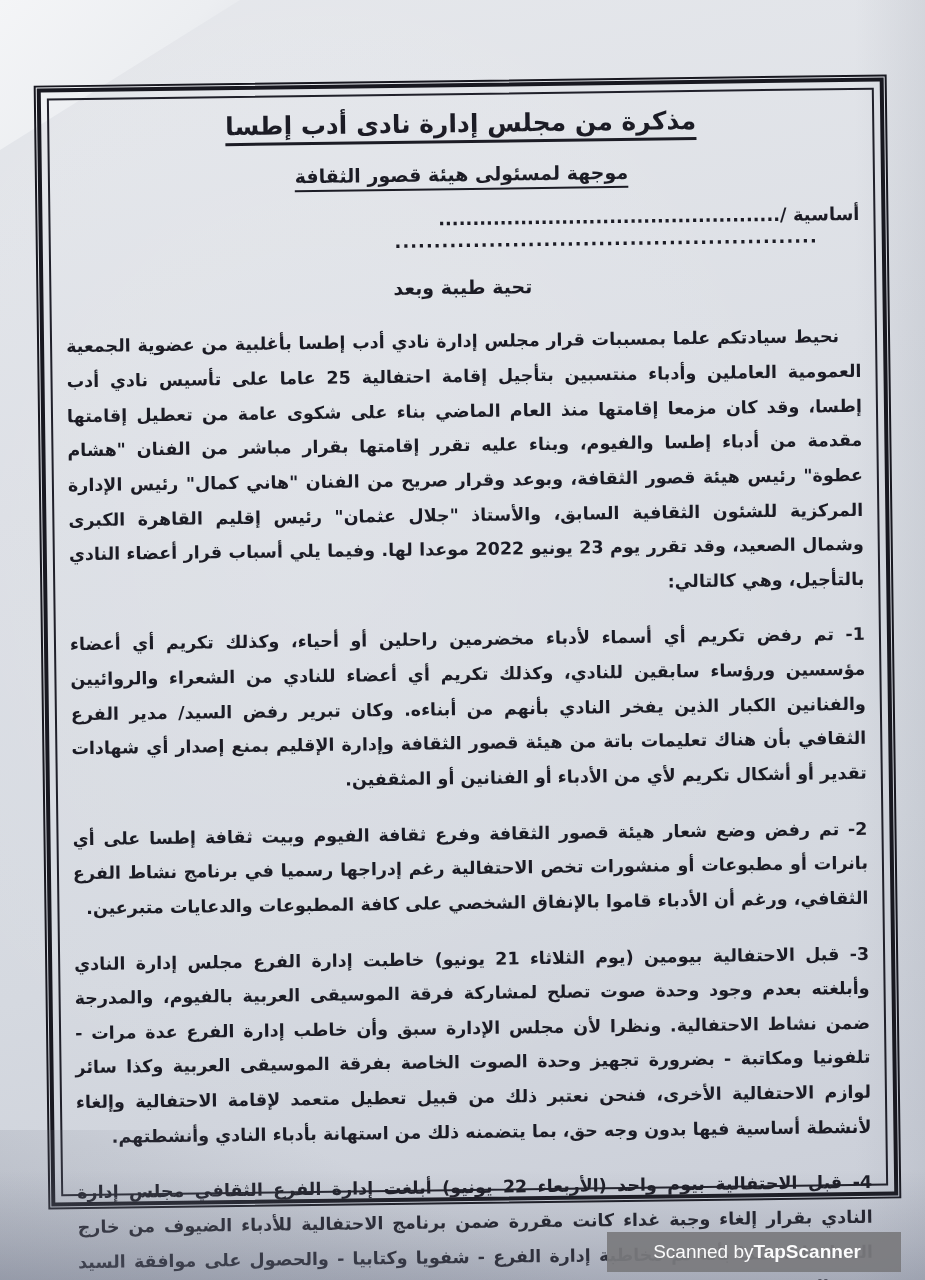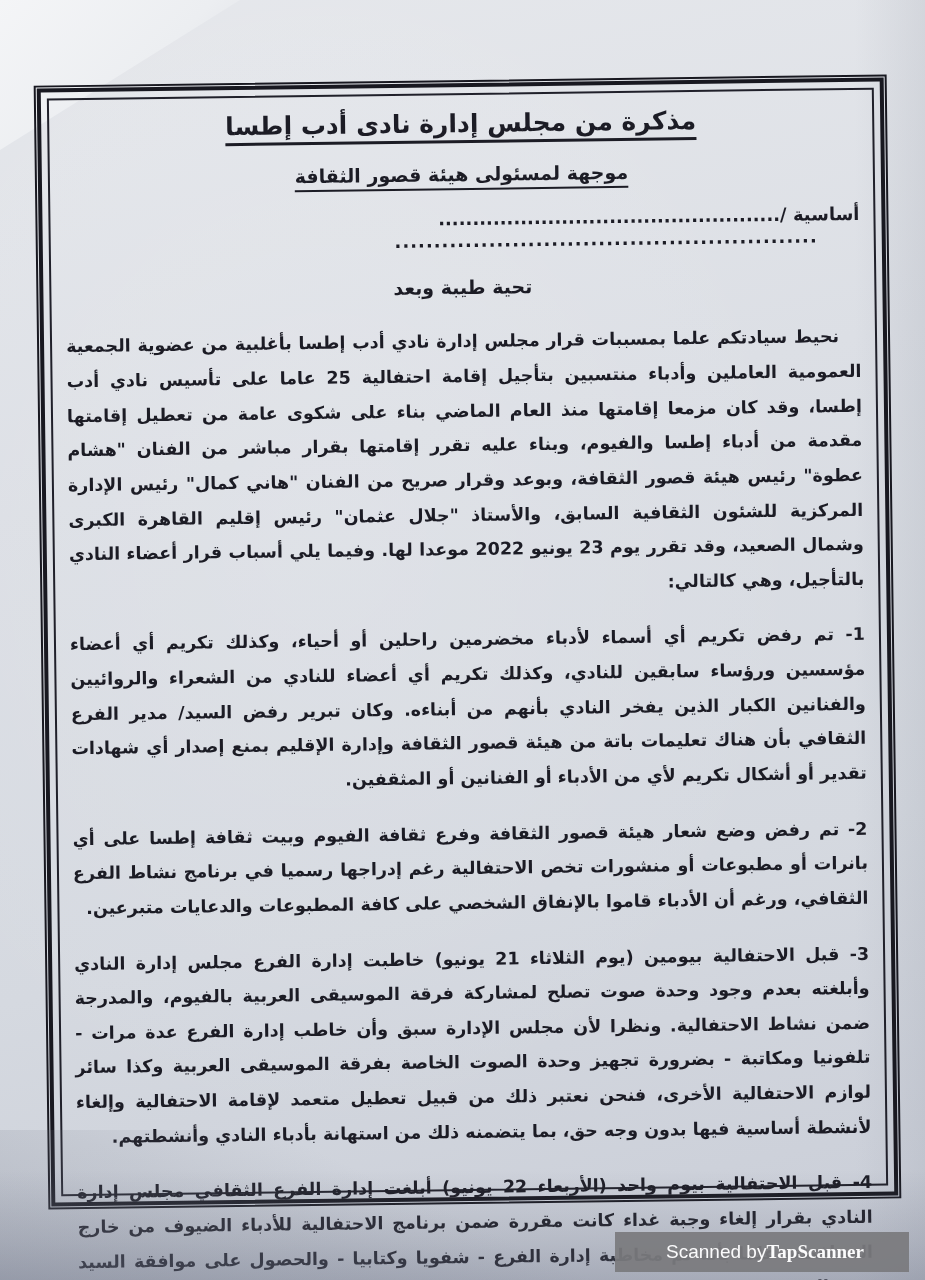--- a/index.html
+++ b/index.html
@@ -53,27 +53,27 @@
     text-decoration: underline; text-decoration-thickness: 2px; text-underline-offset: 7px;
   }
   .addressee { margin-top: 15px; text-align: right; font-size: 18px; }
   .dots-line2 { text-align: right; padding-right: 42px; font-size: 18px; margin-top: -14px; letter-spacing: 1px; }
   .greeting { text-align: center; font-size: 19px; margin-top: 10px; }
   .intro { margin-top: 18px; text-align: justify; text-indent: 22px; }
   .point { margin-top: 21px; text-align: justify; }
 
   
   .watermark {
-    position: absolute; right: 16px; bottom: 8px; width: 294px; height: 40px;
+    position: absolute; right: 24px; bottom: 8px; width: 294px; height: 40px;
     background: rgba(121,122,125,0.92);
     display: flex; align-items: center; justify-content: center;
     font-family: "Liberation Sans", sans-serif; font-size: 19px; color: #fbfbfc;
   }
   .wm-prefix { font-weight: 400; margin-left: 6px; }
-  .wm-brand { font-weight: 700; font-family: Liberation Serif, serif; }
+  .wm-brand { font-weight: 700; }
 </style>
 </head>
 <body>
 
 <div class="fold-top-left"></div>
 <div class="shade-right"></div>
 
 <div class="frame">
   <div class="frame-mid">
     <div class="frame-inner">

